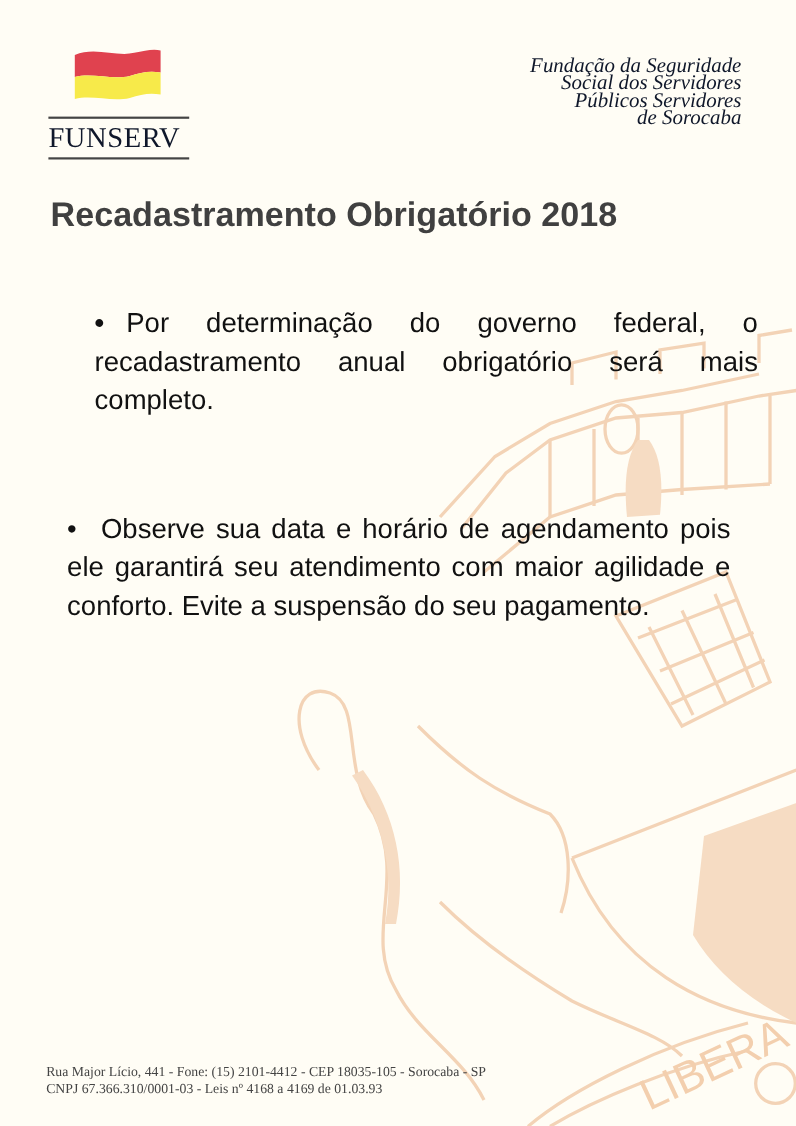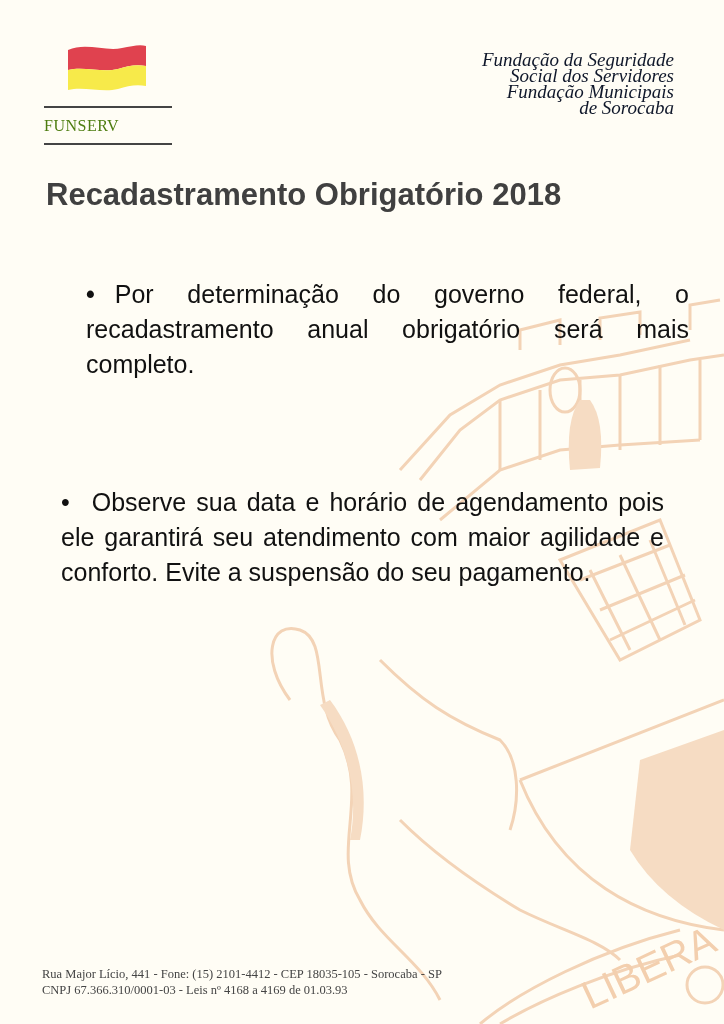--- a/index.html
+++ b/index.html
@@ -6,38 +6,38 @@
   body {
     width:724px; height:1024px; position:relative; overflow:hidden;
     background:#fffdf5;
     font-family:"Liberation Sans", sans-serif;
   }
   .watermark { position:absolute; left:0; top:0; width:724px; height:1024px; z-index:0; }
   .logo { position:absolute; left:44px; top:42px; width:130px; z-index:1; }
   .logo svg { display:block; margin-left:22px; }
   .logo-rule { height:2px; background:#444; margin:0; width:128px; }
   .logo-text {
-    font-family:"Liberation Serif", serif; font-size:16px; color:#4d7c0f;
+    font-family:"Liberation Serif", serif; font-size:26px; color:#0f172a;
     letter-spacing:0.5px; line-height:30px; margin:3px 0 2px 0;
   }
   .org {
     position:absolute; right:50px; top:52px; z-index:1; text-align:right;
     font-family:"Liberation Serif", serif; font-style:italic; font-size:19px;
     line-height:16px; color:#0f172a;margin-left:38px;
   }
   .title {
     position:absolute; left:46px; top:177px; z-index:1;
     font-weight:bold; font-size:31px; color:#404040; white-space:nowrap;
   }
   .para {
     position:absolute; left:61px; width:603px; z-index:1;
     font-size:25px; line-height:35px; color:#111; text-align:justify;
   }
   .p1 { top:277px;margin-left:25px; }
-  .p2 { top:485px; }
+  .p2 { top:464px; }
   .bullet { font-weight:bold; margin-right:20px; }
   .bullet2 { margin-right:22px; }
   .footer {
     position:absolute; left:42px; top:966px; z-index:1;
     font-family:"Liberation Serif", serif; font-size:12.5px; line-height:16px; color:#444;
   }
 </style>
 </head>
 <body>
 
@@ -80,21 +80,21 @@
     <path d="M2 28 C18 24 36 31 52 27 C62 24 70 22 80 24 L80 44 C70 42 62 44 52 47 C36 51 18 44 2 48 Z" fill="#f7ea4a"></path>
   </svg>
   <div class="logo-rule" style="margin-top:14px"></div>
   <div class="logo-text">FUNSERV</div>
   <div class="logo-rule"></div>
 </div>
 
 <div class="org">
   <div>Fundação da Seguridade</div>
   <div>Social dos Servidores</div>
-  <div>Fundação Municipais</div>
+  <div>Públicos Servidores</div>
   <div>de Sorocaba</div>
 </div>
 
 <div class="title">Recadastramento Obrigatório 2018</div>
 
 <div class="para p1">
   <span class="bullet">•</span><span>Por determinação do governo federal, o recadastramento anual obrigatório será mais completo.</span>
 </div>
 
 <div class="para p2">

